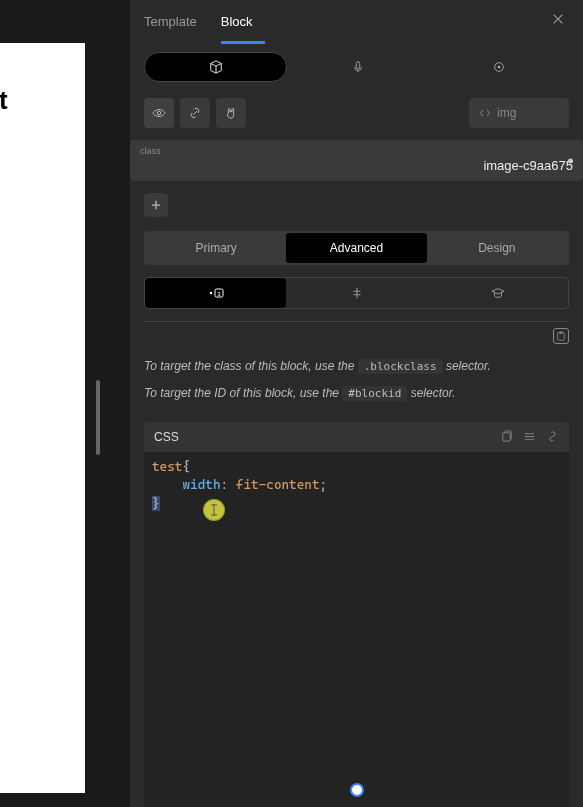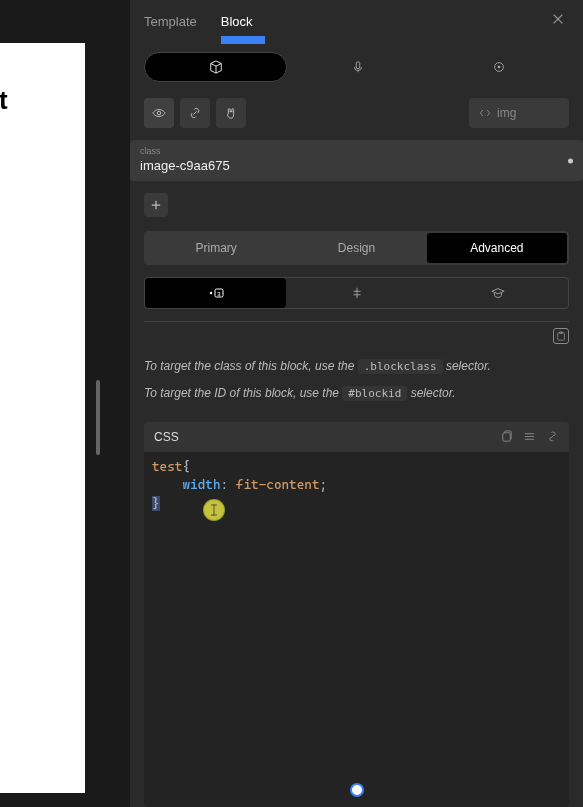--- a/index.html
+++ b/index.html
@@ -61,21 +61,21 @@
     padding: 0 12px 0 0;
     margin-right: 12px;
     font-size: 13px;
     color: #999;
     cursor: pointer;
     height: 44px;
     line-height: 44px;
   }
   .tab.active {
     color: #fff;
-    border-bottom: 8px solid #3b82f6;
+    border-bottom: 3px solid #3b82f6;
   }
   .close-btn {
     position: absolute;
     right: 12px;
     top: 12px;
     width: 20px;
     height: 20px;
     color: #999;
     cursor: pointer;
     font-size: 16px;
@@ -145,20 +145,21 @@
     position: relative;
   }
   .class-field .lbl {
     font-size: 9px;
     color: #888;
   }
   .class-field .val {
     font-size: 13px;
     color: #eee;
     margin-top: 2px;
+    text-align: right;
   }
   .class-field .dot {
     position: absolute;
     right: 10px;
     top: 50%;
     transform: translateY(-50%);
     width: 5px;
     height: 5px;
     background: #ccc;
     border-radius: 50%;
@@ -408,22 +409,22 @@
   <div class="add-btn">
     <span>
       <svg viewBox="0 0 12 12" width="10" height="10">
           <path d="M6 1v10M1 6h10" stroke="currentColor" stroke-width="1.5"></path>
         </svg>
     </span>
   </div>
 
   <div class="section-tabs">
     <div class="stab">Primary</div>
+    <div class="stab active">Advanced</div>
     <div class="stab">Design</div>
-    <div class="stab active">Advanced</div>
   </div>
 
   <div class="pill-row">
     <div class="pill active">
       <span>
         <svg viewBox="0 0 18 14" width="18" height="14">
             <circle cx="4" cy="7" r="1.2" fill="currentColor"></circle>
             <rect x="8" y="3" width="8" height="8" rx="1.5" stroke="currentColor" stroke-width="1" fill="none"></rect>
             <text x="12" y="9.5" font-size="6" text-anchor="middle" fill="currentColor" font-family="sans-serif">3</text>
           </svg>

